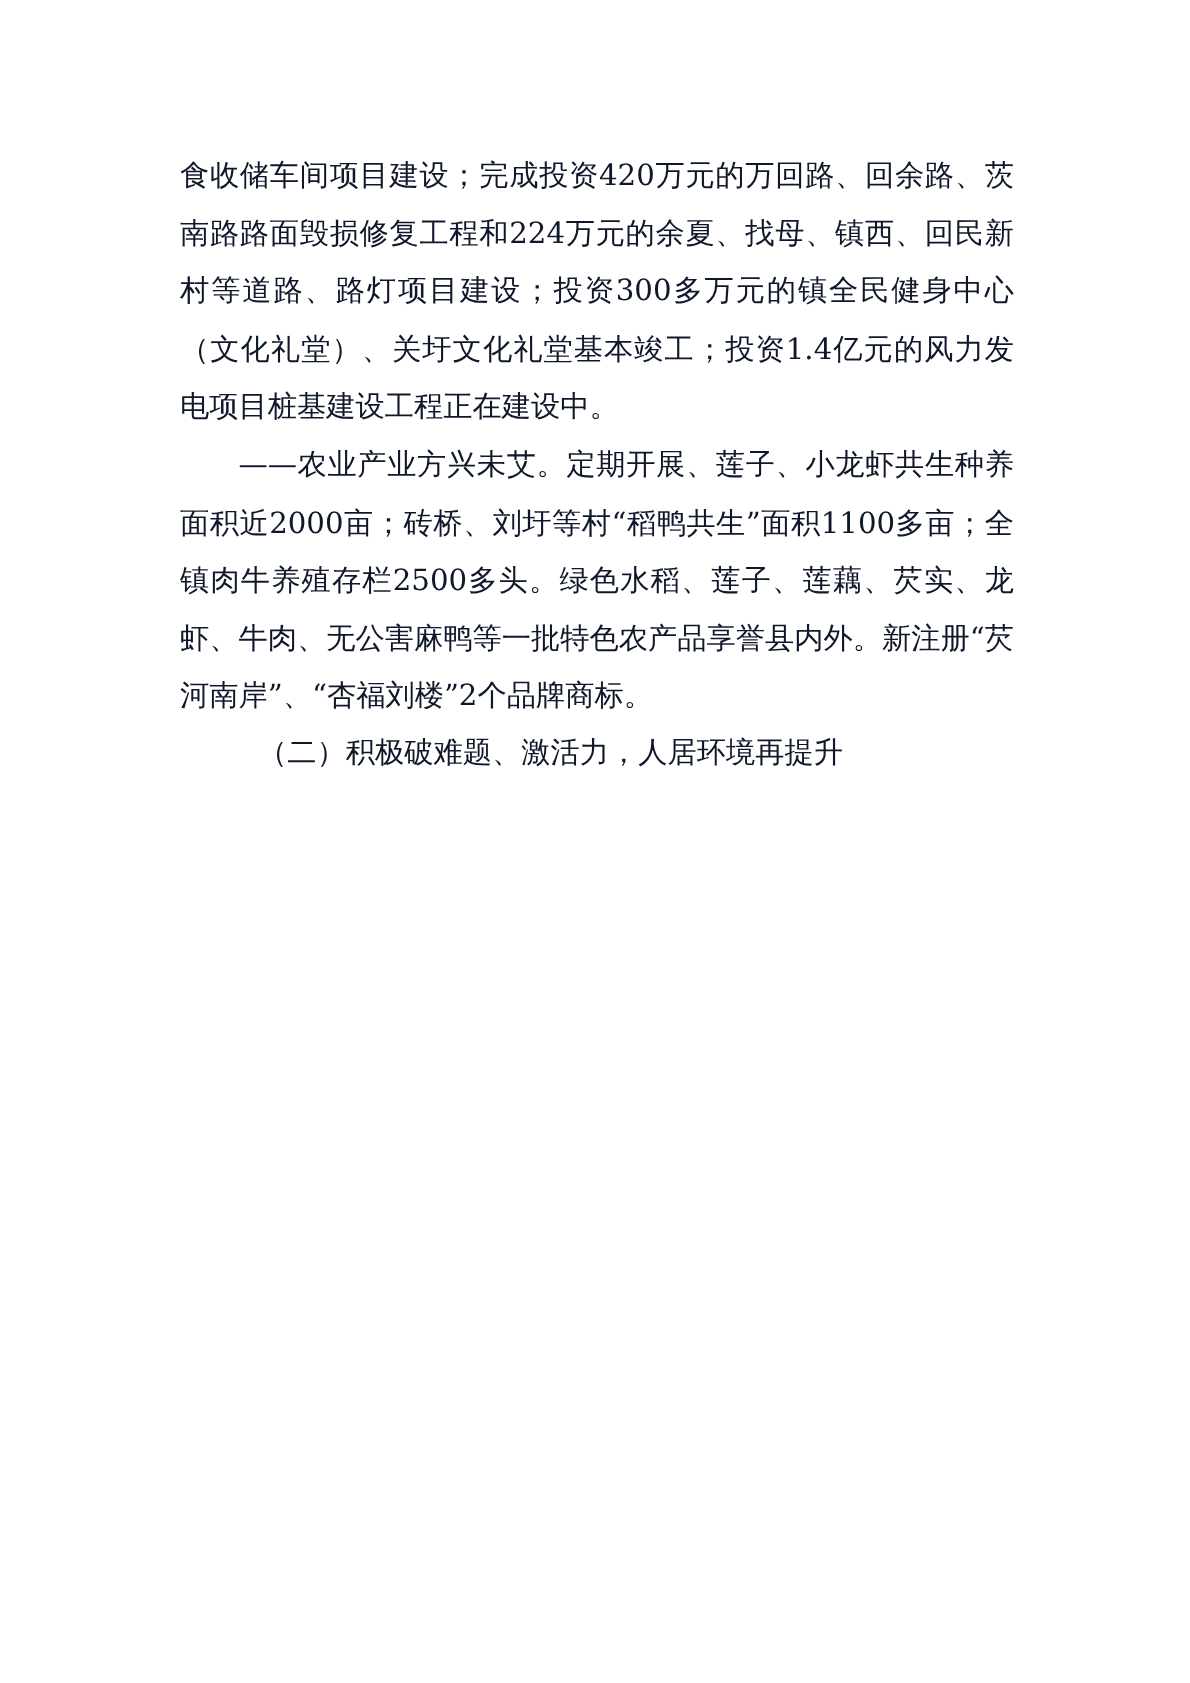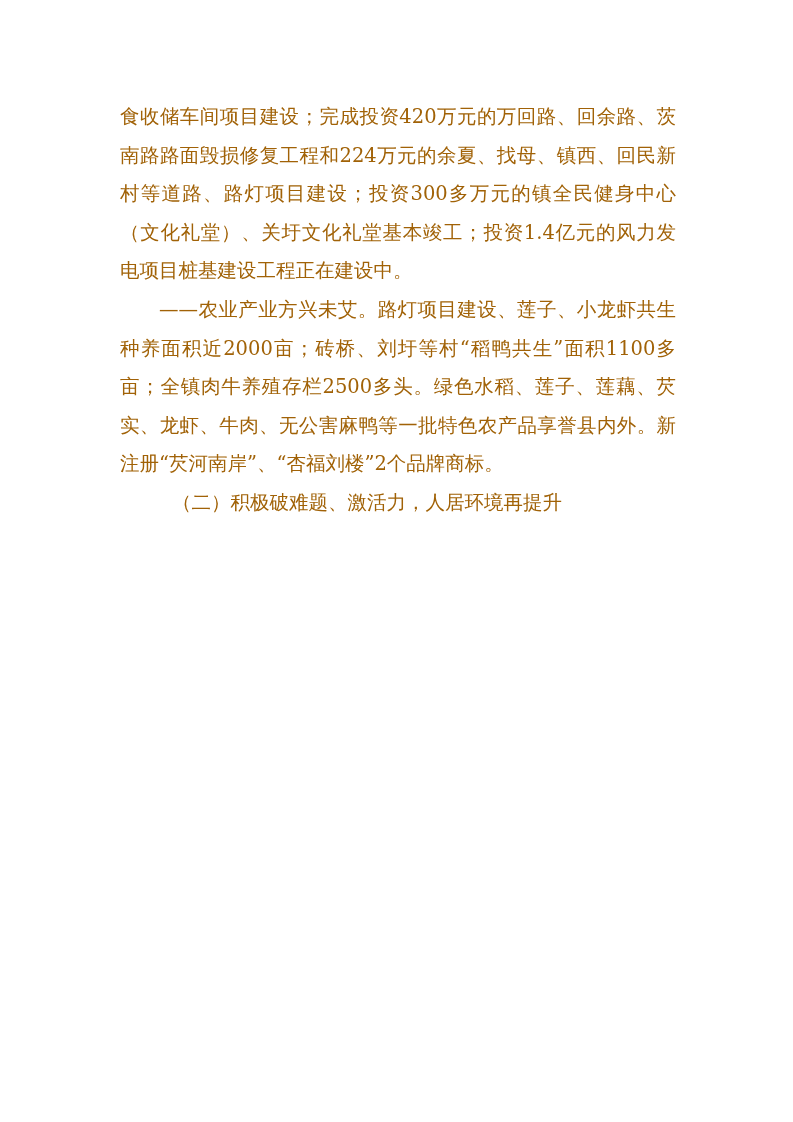--- a/index.html
+++ b/index.html
@@ -5,28 +5,28 @@
   html, body { margin: 0; padding: 0; background: #ffffff; }
   body { width: 793px; height: 1122px; position: relative; overflow: hidden; }
   .page {
     position: absolute;
     left: 120px;
     top: 98px;
     width: 556px;
     font-family: "DejaVu Serif", "Liberation Serif", serif;
     font-size: 19.5px;
     line-height: 38.6px;
-    color: #a16207;
+    color: #0f172a;
     text-align: justify;
     text-justify: inter-character;
   }
   .page p { margin: 0; padding: 0; }
   .indent { text-indent: 39px; }
-  .heading { text-indent: 52px; }
+  .heading { text-indent: 52px; font-family: Liberation Mono, monospace; }
 </style>
 </head>
 <body>
 
 <div class="page">
   <p>食收储车间项目建设；完成投资420万元的万回路、回余路、茨南路路面毁损修复工程和224万元的余夏、找母、镇西、回民新村等道路、路灯项目建设；投资300多万元的镇全民健身中心（文化礼堂）、关圩文化礼堂基本竣工；投资1.4亿元的风力发电项目桩基建设工程正在建设中。</p>
-  <p class="indent">——农业产业方兴未艾。路灯项目建设、莲子、小龙虾共生种养面积近2000亩；砖桥、刘圩等村“稻鸭共生”面积1100多亩；全镇肉牛养殖存栏2500多头。绿色水稻、莲子、莲藕、芡实、龙虾、牛肉、无公害麻鸭等一批特色农产品享誉县内外。新注册“芡河南岸”、“杏福刘楼”2个品牌商标。</p>
+  <p class="indent">——农业产业方兴未艾。定期开展、莲子、小龙虾共生种养面积近2000亩；砖桥、刘圩等村“稻鸭共生”面积1100多亩；全镇肉牛养殖存栏2500多头。绿色水稻、莲子、莲藕、芡实、龙虾、牛肉、无公害麻鸭等一批特色农产品享誉县内外。新注册“芡河南岸”、“杏福刘楼”2个品牌商标。</p>
   <p class="heading">（二）积极破难题、激活力，人居环境再提升</p>
 </div>
 
 </body></html>

